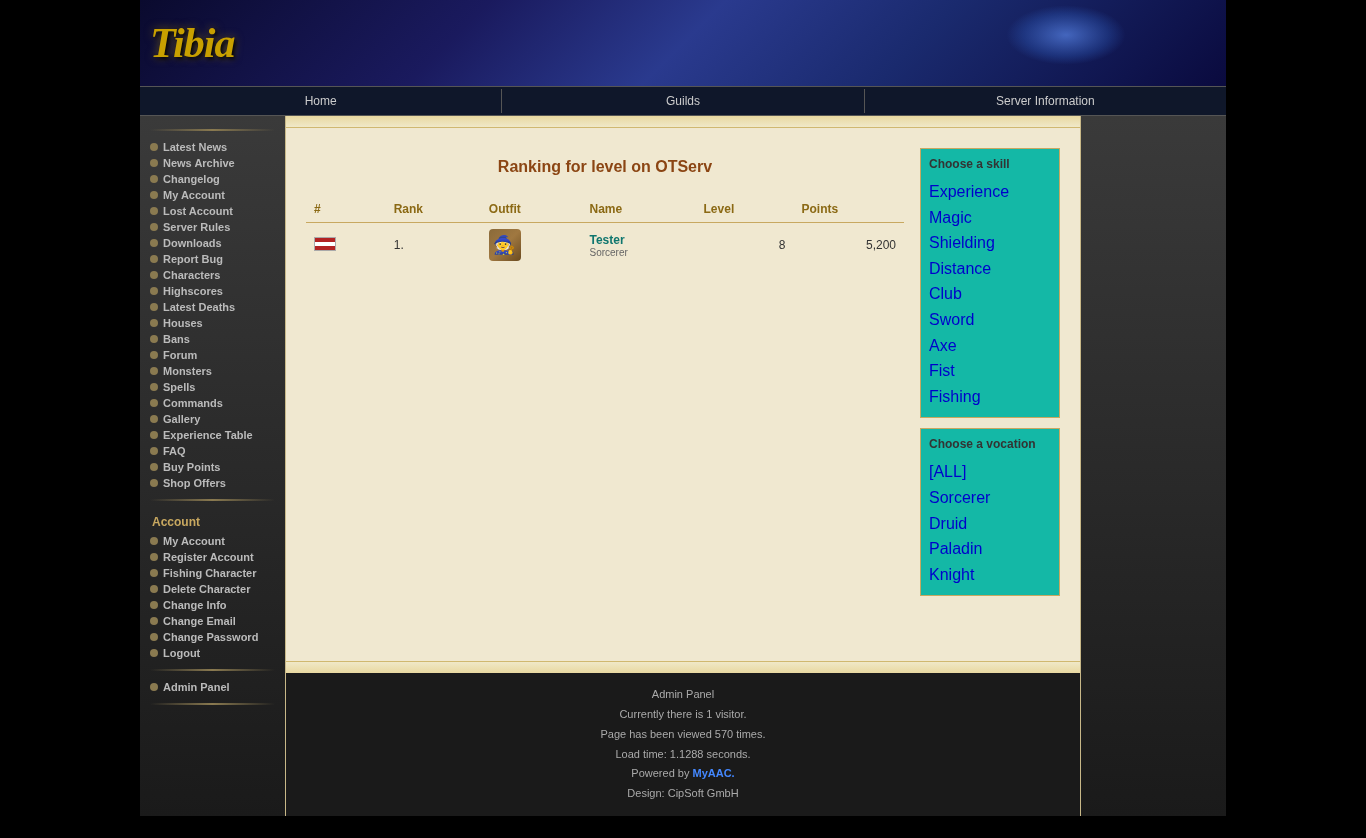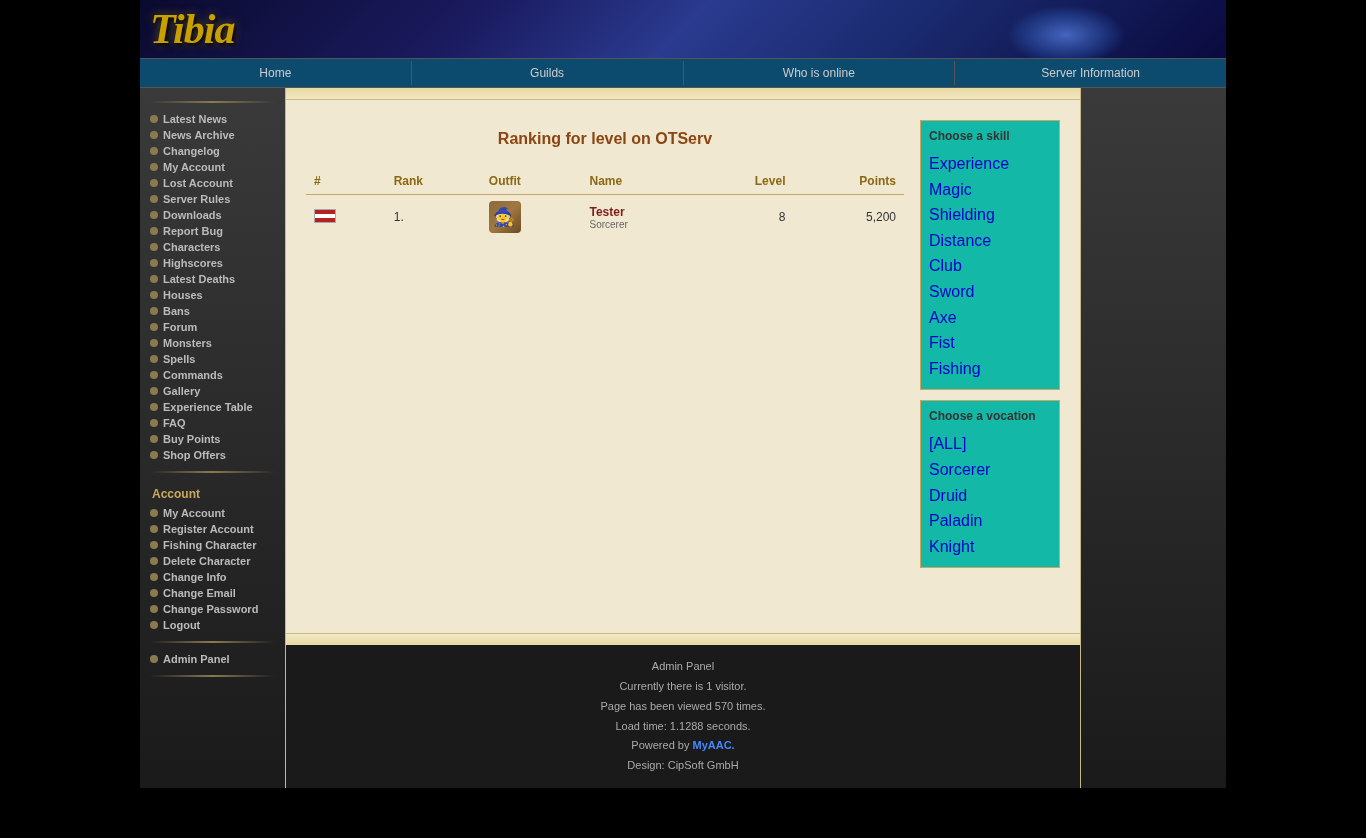--- a/index.html
+++ b/index.html
@@ -11,21 +11,21 @@
     }
 
     #wrapper {
       width: 1086px;
       margin: 0 auto;
     }
 
     
     #header {
       width: 1086px;
-      height: 58px;
+      height: 86px;
       background: linear-gradient(135deg, #0a0a2e 0%, #1a1a5e 30%, #2a3a8e 50%, #1a2a6e 70%, #0a0a3e 100%);
       display: flex;
       align-items: center;
       padding: 16px 10px;
       position: relative;
       overflow: hidden;
     }
     #header::before {
       content: '';
       position: absolute;
@@ -42,21 +42,21 @@
       color: #c8a000;
       font-family: Georgia, serif;
       text-shadow: 2px 2px 4px #000, 0 0 10px rgba(200,160,0,0.5);
       font-style: italic;
       letter-spacing: -1px;
       z-index: 1;
     }
 
     
     #nav {
-      background: #0c4a6e;
+      background: #0f172a;
       border-top: 1px solid #555;
       border-bottom: 1px solid #555;
       display: flex;
       height: 30px;
       align-items: center;
     }
     .nav-item {
       flex: 1;
       text-align: center;
       color: #ccc;
@@ -161,31 +161,31 @@
       border-collapse: collapse;
       font-size: 12px;
     }
     .ranking-table th {
       text-align: left;
       padding: 6px 8px;
       color: #8b6914;
       font-weight: bold;
       border-bottom: 1px solid #c8a860;
     }
-    .ranking-table th.right { text-align: right; }
+    .ranking-table th.right { text-align: left; }
     .ranking-table td {
       padding: 6px 8px;
       vertical-align: middle;
       color: #333;
     }
     .ranking-table td.right { text-align: right; }
     .ranking-table tr:nth-child(even) { background: rgba(200,168,96,0.1); }
 
     .player-name {
-      color: #7f1d1d;
+      color: #0f766e;
       font-weight: bold;
       cursor: pointer;
       text-decoration: none;
     }
     .player-vocation {
       font-size: 10px;
       color: #666;
       display: block;
     }
 
@@ -268,21 +268,20 @@
 
 <div id="wrapper">
 
   <div id="header">
     <span id="logo-text">Tibia</span>
   </div>
 
   <div id="nav">
     <div class="nav-item">Home</div>
     <div class="nav-item">Guilds</div>
-    <div class="nav-item">Who is online</div>
     <div class="nav-item">Server Information</div>
   </div>
 
   <div id="main-layout">
 
     <div id="sidebar">
       <div class="sidebar-divider"></div>
 
       <div class="sidebar-item">
         <span class="sidebar-bullet"></span>

